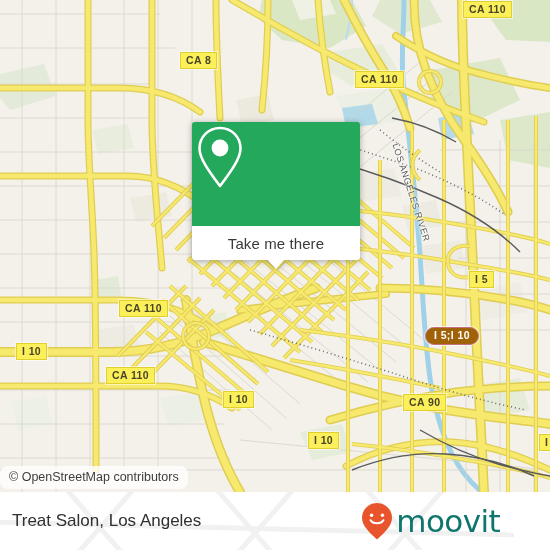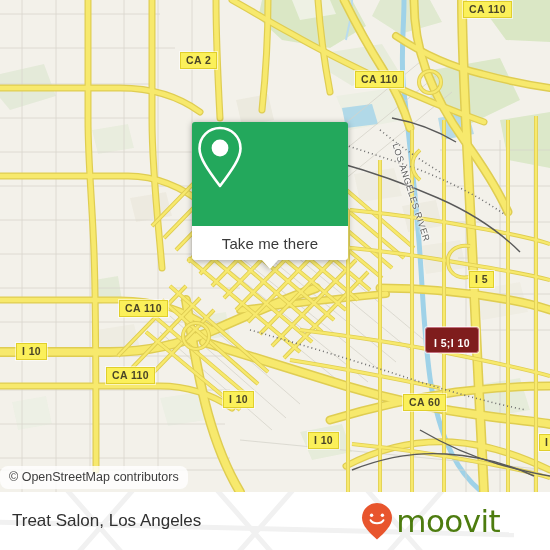--- a/index.html
+++ b/index.html
@@ -23,39 +23,39 @@
     color:#4a4528;
     font-size:10.5px;
     font-weight:bold;
     letter-spacing:.4px;
     padding:1.5px 5px 2px 5px;
     white-space:nowrap;
     line-height:11px;
     box-shadow:0 0 0 1px rgba(255,255,255,.55);
   }
   .shield.rose{
-    background:#7f1d1d;
+    background:#a16207;
     border-color:#c4717f;
     color:#ffffff;
-    border-radius:3px;
-    padding:10px 8px 3px 8px;
+    border-radius:9px;
+    padding:2px 8px 3px 8px;
   }
   .riverlabel{
     position:absolute;
     color:#5b5b5b;
     font-size:9px;
     letter-spacing:.6px;
     white-space:nowrap;
     transform-origin:0 0;
     text-shadow:0 0 3px #fff,0 0 3px #fff,0 0 2px #fff;
   }
 
   
   #popup{
-    position:absolute;left:192px;top:122px;width:156px;
+    position:absolute;left:192px;top:122px;width:168px;
     filter:drop-shadow(0 1px 3px rgba(0,0,0,.32));
   }
   #popup .top{
     background:#23a85c;
     height:104px;
     border-radius:3px 3px 0 0;
     display:flex;align-items:center;justify-content:center;
   }
   #popup .bottom{
     background:#ffffff;
@@ -94,21 +94,21 @@
   #footer .bgart{position:absolute;left:0;top:0;opacity:1;}
   #footer .title{
     position:absolute;left:12px;top:50%;transform:translateY(-50%);
     font-size:17px;color:#303030;white-space:nowrap;
   }
   #logo{
     position:absolute;right:14px;top:50%;transform:translateY(-50%);
     display:flex;align-items:center;gap:2px;
   }
   #logo .wordmark{
-    font-size:31px;color:#4d7c0f;letter-spacing:-.6px;line-height:31px;
+    font-size:31px;color:#0f766e;letter-spacing:-.6px;line-height:31px;
     font-family:"DejaVu Sans", sans-serif;font-weight:normal;
   }
 </style>
 </head>
 <body>
 
 <div id="app">
 
   <div id="map">
     <svg width="550" height="492" viewBox="0 0 550 492">
@@ -301,29 +301,29 @@
         <circle cx="430" cy="82" r="11"></circle>
         <path d="M470 246 C456 244 446 252 448 264 C450 276 462 280 472 276"></path>
         <path d="M420 150 C410 158 410 172 420 180"></path>
       </g>
     </svg>
 
     <div class="riverlabel" style="left:400px;top:142px;transform:rotate(72deg);">LOS ANGELES RIVER</div>
 
     <div id="shields">
         <div class="shield" style="left: 463px; top: 1px;">CA 110</div>
-        <div class="shield" style="left: 180px; top: 52px;">CA 2</div>
+        <div class="shield" style="left: 180px; top: 52px;">CA 8</div>
         <div class="shield" style="left: 355px; top: 71px;">CA 110</div>
         <div class="shield" style="left: 469px; top: 232px; margin-top: 39px;">I 5</div>
         <div class="shield" style="left: 119px; top: 300px;">CA 110</div>
         <div class="shield rose" style="left: 425px; top: 327px;">I 5;I 10</div>
         <div class="shield" style="left: 16px; top: 343px;">I 10</div>
         <div class="shield" style="left: 106px; top: 367px;">CA 110</div>
         <div class="shield" style="left: 223px; top: 391px;">I 10</div>
-        <div class="shield" style="left: 403px; top: 394px;">CA 60</div>
+        <div class="shield" style="left: 403px; top: 394px;">CA 90</div>
         <div class="shield" style="left: 308px; top: 432px;">I 10</div>
         <div class="shield" style="left: 539px; top: 434px;">I</div>
       </div>
 
     <div id="popup">
       <div class="top">
         <svg width="56" height="70" viewBox="0 0 56 70">
           <path d="M28 6 C16.5 6 7.5 15 7.5 26.4 C7.5 36 16 48 28 64 C40 48 48.5 36 48.5 26.4 C48.5 15 39.5 6 28 6 Z" fill="none" stroke="#ffffff" stroke-width="2.6" stroke-linejoin="round"></path>
           <circle cx="28" cy="26" r="8.4" fill="#ffffff"></circle>
         </svg>

